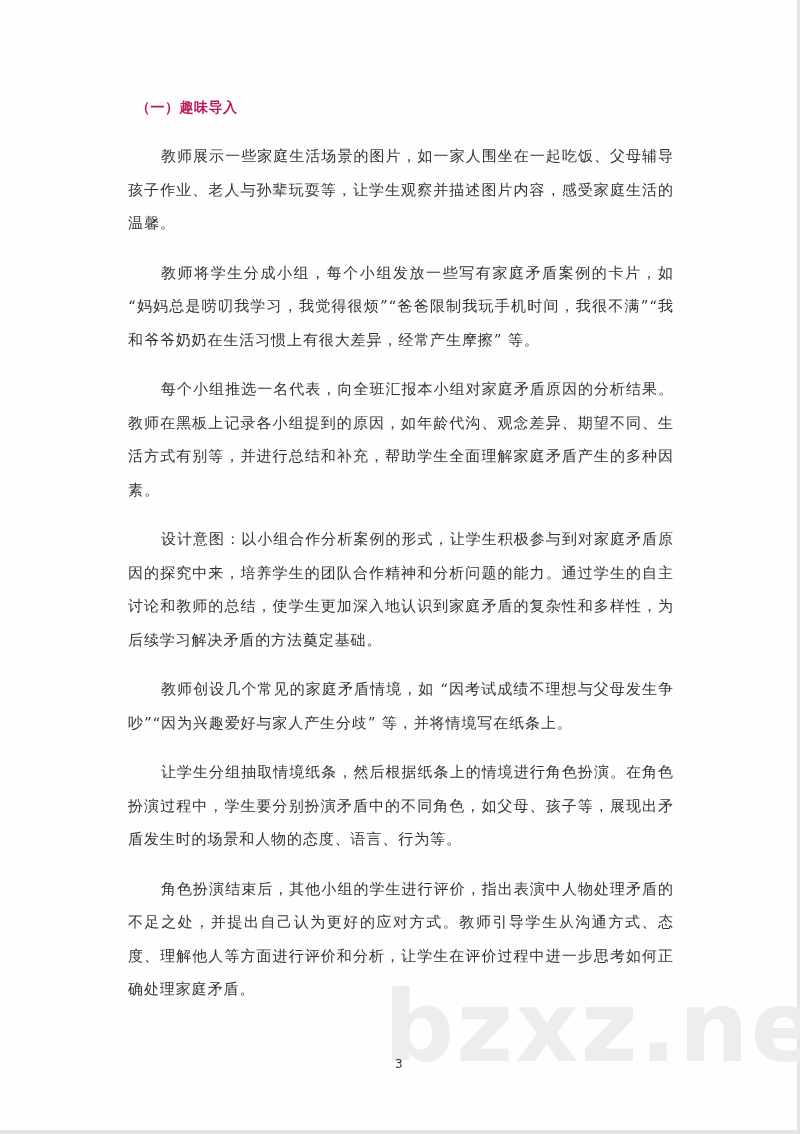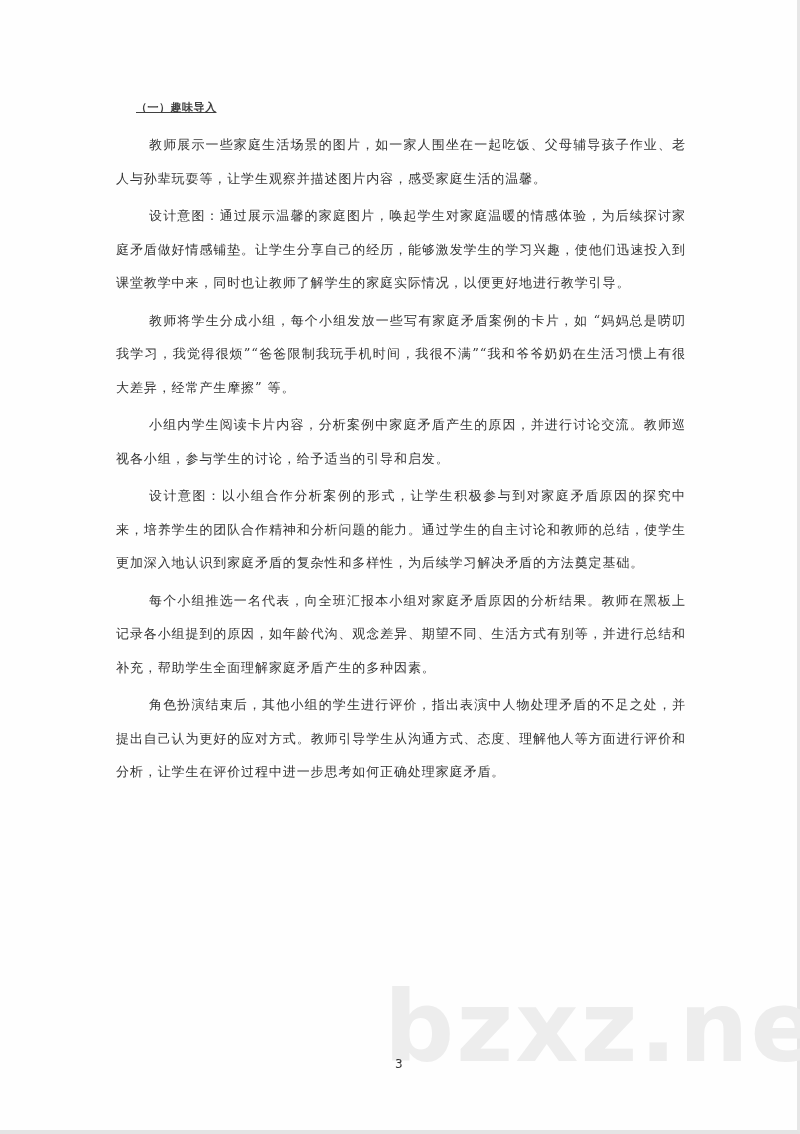--- a/index.html
+++ b/index.html
@@ -26,36 +26,35 @@
     }
     .content {
       position: absolute;
       left: 112px;
       top: 91px;
       width: 578px;
     }
     .heading {
       font-family: "DejaVu Sans", "Liberation Sans", sans-serif;
       font-weight: bold;
-      font-size: 11px;
+      font-size: 14px;
       line-height: 33px;
       height: 33px;
       padding-left: 24px;
       letter-spacing: 0.5px;
-      color: #404040;
+      color: #be185d;
       white-space: nowrap;
-      text-decoration: underline;
     }
     .para {
-      font-size: 13px;
+      font-size: 15px;
       line-height: 33.5px;
       text-indent: 33px;
       text-align: justify;
       letter-spacing: 0.9px;
-      margin: 4px;
+      margin: 16px;
       color: #333;
     }
     .watermark {
       position: absolute;
       left: 384px;
       top: 978px;
       font-family: "DejaVu Sans", "Liberation Sans", sans-serif;
       font-weight: bold;
       font-size: 98px;
       letter-spacing: 2px;
@@ -79,26 +78,26 @@
 <body>
 
 <div class="page">
 
   <div class="watermark">bzxz.net</div>
 
   <div class="content">
 
     <div class="heading">（一）趣味导入</div>
     <p class="para">教师展示一些家庭生活场景的图片，如一家人围坐在一起吃饭、父母辅导孩子作业、老人与孙辈玩耍等，让学生观察并描述图片内容，感受家庭生活的温馨。</p>
-    <p class="para">设计意图：通过展示温馨的家庭图片，唤起学生对家庭温暖的情感体验，为后续探讨家庭矛盾做好情感铺垫。让学生分享自己的经历，能够激发学生的学习兴趣，使他们迅速投入到课堂教学中来，同时也让教师了解学生的家庭实际情况，以便更好地进行教学引导。</p>
 
     <p class="para">教师将学生分成小组，每个小组发放一些写有家庭矛盾案例的卡片，如 “妈妈总是唠叨我学习，我觉得很烦”“爸爸限制我玩手机时间，我很不满”“我和爷爷奶奶在生活习惯上有很大差异，经常产生摩擦” 等。</p>
-    <p class="para">小组内学生阅读卡片内容，分析案例中家庭矛盾产生的原因，并进行讨论交流。教师巡视各小组，参与学生的讨论，给予适当的引导和启发。</p>
+    <p class="para">每个小组推选一名代表，向全班汇报本小组对家庭矛盾原因的分析结果。教师在黑板上记录各小组提到的原因，如年龄代沟、观念差异、期望不同、生活方式有别等，并进行总结和补充，帮助学生全面理解家庭矛盾产生的多种因素。</p>
     <p class="para">设计意图：以小组合作分析案例的形式，让学生积极参与到对家庭矛盾原因的探究中来，培养学生的团队合作精神和分析问题的能力。通过学生的自主讨论和教师的总结，使学生更加深入地认识到家庭矛盾的复杂性和多样性，为后续学习解决矛盾的方法奠定基础。</p>
-    <p class="para">每个小组推选一名代表，向全班汇报本小组对家庭矛盾原因的分析结果。教师在黑板上记录各小组提到的原因，如年龄代沟、观念差异、期望不同、生活方式有别等，并进行总结和补充，帮助学生全面理解家庭矛盾产生的多种因素。</p>
 
+    <p class="para">教师创设几个常见的家庭矛盾情境，如 “因考试成绩不理想与父母发生争吵”“因为兴趣爱好与家人产生分歧” 等，并将情境写在纸条上。</p>
+    <p class="para">让学生分组抽取情境纸条，然后根据纸条上的情境进行角色扮演。在角色扮演过程中，学生要分别扮演矛盾中的不同角色，如父母、孩子等，展现出矛盾发生时的场景和人物的态度、语言、行为等。</p>
     <p class="para">角色扮演结束后，其他小组的学生进行评价，指出表演中人物处理矛盾的不足之处，并提出自己认为更好的应对方式。教师引导学生从沟通方式、态度、理解他人等方面进行评价和分析，让学生在评价过程中进一步思考如何正确处理家庭矛盾。</p>
 
   </div>
 
   <div class="page-number">3</div>
 
 </div>
 
 </body></html>

